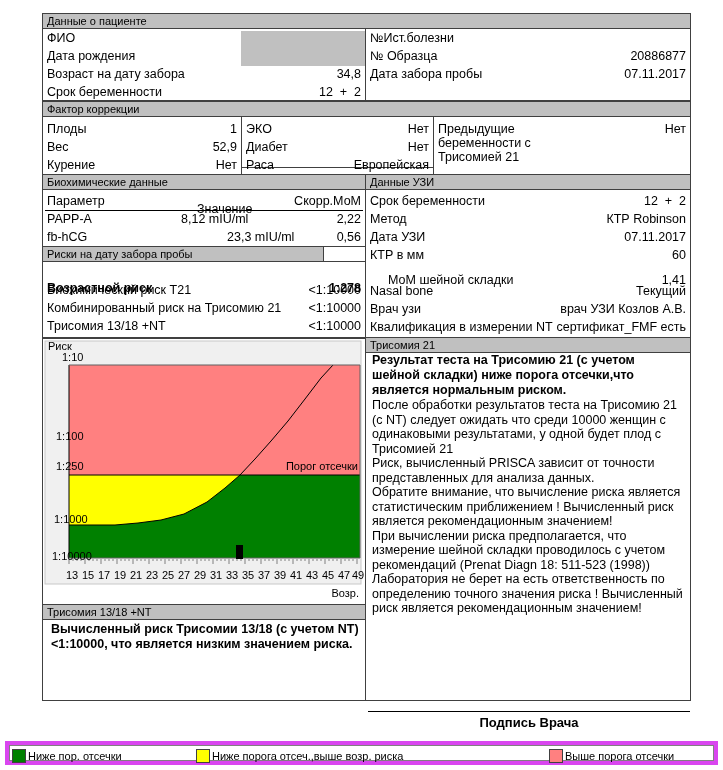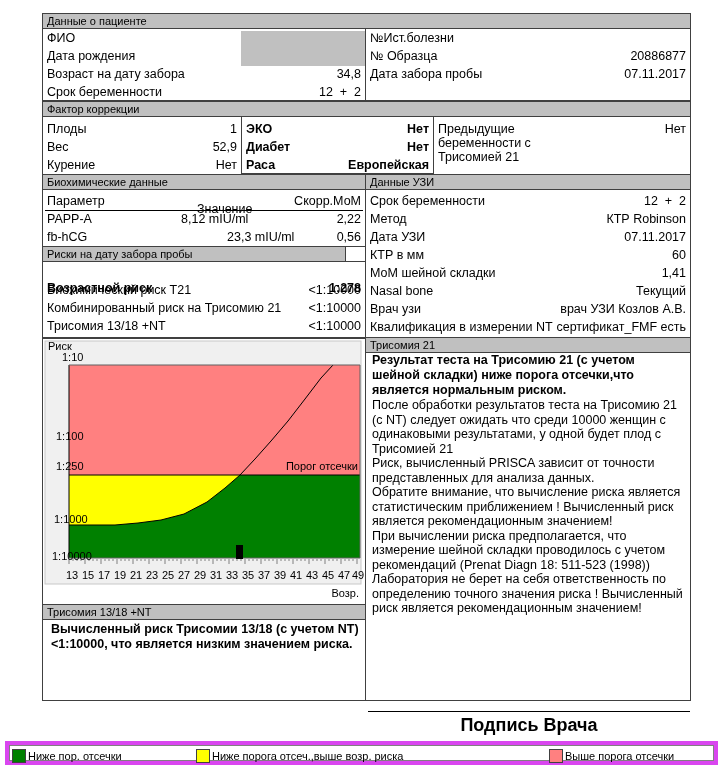--- a/index.html
+++ b/index.html
@@ -62,21 +62,21 @@
     </div>
   <div class="row" style="top:21px;">
       <span class="l">Вес</span>
       <span class="r">52,9</span>
     </div>
   <div class="row" style="top:39px;">
       <span class="l">Курение</span>
       <span class="r">Нет</span>
     </div>
 </div>
-<div class="box" style="left:241px;top:116px;width:193px;height:58px;font-weight:bold;">
+<div class="box" style="left:241px;top:116px;width:193px;height:52px;">
   <div class="row" style="top:3px;">
       <span class="l">ЭКО</span>
       <span class="r">Нет</span>
     </div>
   <div class="row" style="top:21px;">
       <span class="l">Диабет</span>
       <span class="r">Нет</span>
     </div>
   <div class="row" style="top:39px;">
       <span class="l">Раса</span>
@@ -105,21 +105,21 @@
     <span class="c" style="left:134px;">8,12 mIU/ml</span>
     <span class="r">2,22</span>
   </div>
   <div class="row" style="top:38px;">
     <span class="l">fb-hCG</span>
     <span class="c" style="left:134px;margin-left:46px;">23,3 mIU/ml</span>
     <span class="r">0,56</span>
   </div>
 </div>
 
-<div class="hdr" style="left:42px;top:246px;width:304px;">Риски на дату забора пробы</div>
+<div class="hdr" style="left:42px;top:246px;width:282px;">Риски на дату забора пробы</div>
 <div class="box" style="left:42px;top:261px;width:324px;height:77px;">
   <div class="row" style="top:17px;font-weight:bold;">
       <span class="l">Возрастной риск</span>
       <span class="r">1:278</span>
     </div>
   <div class="row" style="top:19px;">
       <span class="l">Биохимический риск Т21</span>
       <span class="r">&lt;1:10000</span>
     </div>
   <div class="row" style="top:37px;">
@@ -143,21 +143,21 @@
       <span class="r">КТР Robinson</span>
     </div>
   <div class="row" style="top:38px;">
       <span class="l">Дата УЗИ</span>
       <span class="r">07.11.2017</span>
     </div>
   <div class="row" style="top:56px;">
       <span class="l">КТР в мм</span>
       <span class="r">60</span>
     </div>
-  <div class="row" style="top:74px;">
+  <div class="row" style="top:81px;margin-left:18px;">
       <span class="l">МоМ шейной складки</span>
       <span class="r">1,41</span>
     </div>
   <div class="row" style="top:92px;">
       <span class="l">Nasal bone</span>
       <span class="r">Текущий</span>
     </div>
   <div class="row" style="top:110px;">
       <span class="l">Врач узи</span>
       <span class="r">врач УЗИ Козлов А.В.</span>
@@ -220,31 +220,31 @@
 </div>
 
 <div class="hdr" style="left:365px;top:337px;width:326px;">Трисомия 21</div>
 <div class="box" style="left:365px;top:352px;width:326px;height:349px;">
   <div class="abs txt" style="left:6px;top:0px;right:4px;">
     <div class="bold" style="line-height:15px;">Результат теста на Трисомию 21 (с учетом шейной складки) ниже порога отсечки,что является нормальным риском.</div>
     <div>После обработки результатов теста на Трисомию 21 (с NT) следует ожидать что среди 10000 женщин с одинаковыми результатами, у одной будет плод с Трисомией 21</div>
     <div>Риск, вычисленный PRISCA зависит от точности представленных для анализа данных.</div>
     <div>Обратите внимание, что вычисление риска является статистическим приближением ! Вычисленный риск является рекомендационным значением!</div>
     <div>При вычислении риска предполагается, что измерение шейной складки проводилось с учетом рекомендаций (Prenat Diagn 18: 511-523 (1998))</div>
-    <div>Лаборатория не берет на себя ответственность по определению точного значения риска ! Вычисленный риск является рекомендационным значением!</div>
+    <div>Лаборатория не берет на есть ответственность по определению точного значения риска ! Вычисленный риск является рекомендационным значением!</div>
   </div>
 </div>
 
 <div class="hdr" style="left:42px;top:604px;width:324px;">Трисомия 13/18 +NT</div>
 <div class="box" style="left:42px;top:619px;width:324px;height:82px;">
   <div class="abs txt bold" style="left:8px;top:2px;right:6px;line-height:15px;">Вычисленный риск Трисомии 13/18 (с учетом NT) &lt;1:10000, что является низким значением риска.</div>
 </div>
 
 <div class="abs" style="left:368px;top:711px;width:322px;border-top:1px solid #000;"></div>
-<div class="abs bold" style="left:368px;width:322px;top:715px;text-align:center;font-size:18px;">Подпись Врача</div>
+<div class="abs bold" style="left:368px;width:322px;top:715px;text-align:center;font-size:13px;">Подпись Врача</div>
 
 <div class="legend">
   <div class="item" style="left:3px;">
     <span class="sw" style="background:#008000;"></span><span>Ниже пор. отсечки</span>
   </div>
   <div class="item" style="left:187px;">
     <span class="sw" style="background:#ffff00;"></span><span>Ниже порога отсеч.,выше возр. риска</span>
   </div>
   <div class="item" style="left:540px;">
     <span class="sw" style="background:#ff8080;"></span><span>Выше порога отсечки</span>

